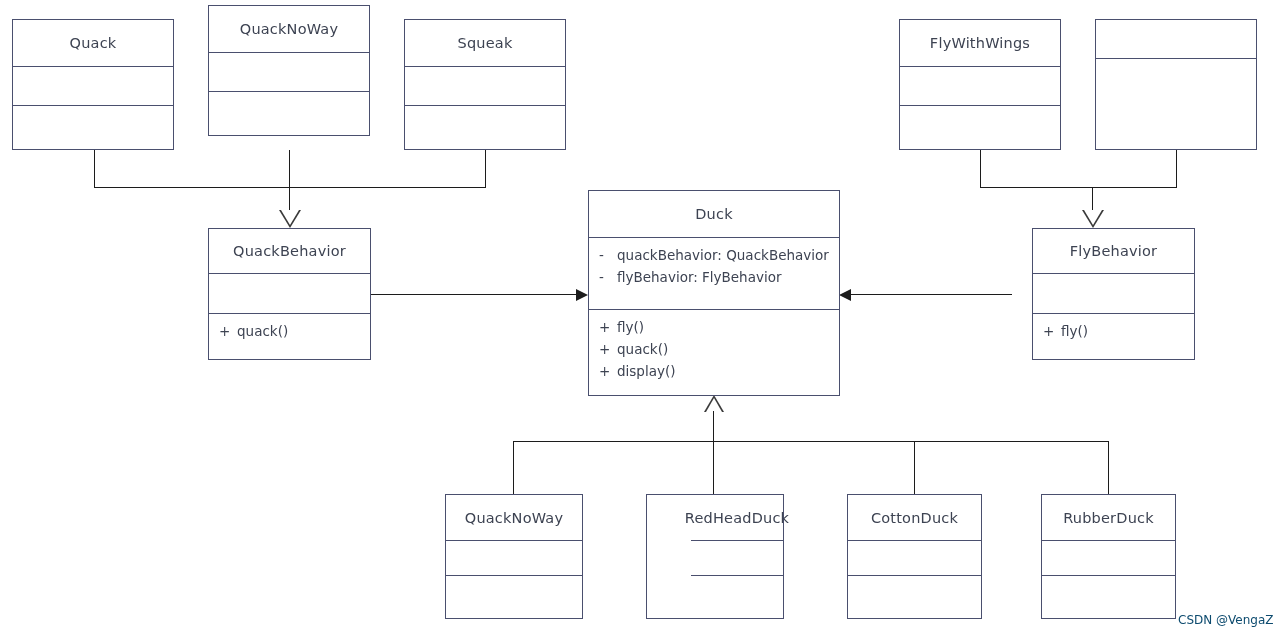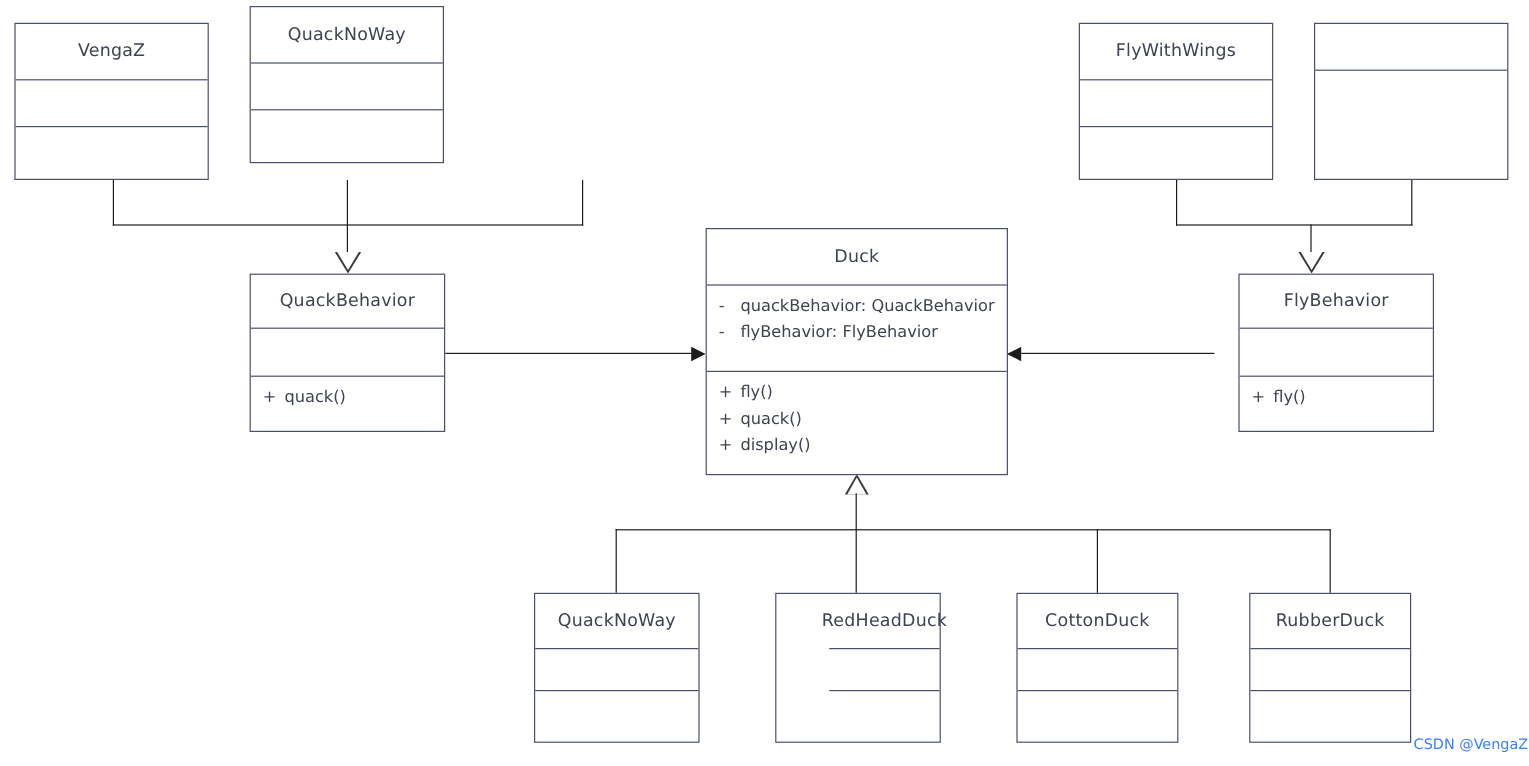--- a/index.html
+++ b/index.html
@@ -116,21 +116,21 @@
   .arrow-left {
     position: absolute;
     width: 0; height: 0;
     border-top: 6px solid transparent;
     border-bottom: 6px solid transparent;
     border-right: 12px solid #1c1c1c;
   }
   
   .watermark {
     position: absolute;
-    color: #3b82f6;
+    color: #0c4a6e;
     font-size: 12px;
     white-space: nowrap;
   }
 </style>
 </head>
 <body>
 
 <div id="canvas">
 
   <div class="line-v" style="left:94px; top:150px; height:38px;"></div>
@@ -162,31 +162,36 @@
     <span class="outer"></span>
       <span class="inner"></span>
   </div>
   <div class="line-v" style="left:713px; top:411px; height:115px;"></div>
   <div class="line-h" style="left:513px; top:441px; width:596px;"></div>
   <div class="line-v" style="left:513px; top:441px; height:58px;"></div>
   <div class="line-v" style="left:914px; top:441px; height:58px;"></div>
   <div class="line-v" style="left:1108px; top:441px; height:58px;"></div>
 
   <div class="uml-class" style="left:12px; top:19px; width:162px; height:131px;">
-    <div class="uml-title" style="height:47px;">VengaZ</div>
+    <div class="uml-title" style="height:47px;">Quack</div>
     <div class="uml-compartment divided" style="height:39px;"></div>
     <div class="uml-compartment" style="height:43px;"></div>
   </div>
 
   <div class="uml-class" style="left:208px; top:5px; width:162px; height:131px;">
     <div class="uml-title" style="height:47px;">QuackNoWay</div>
     <div class="uml-compartment divided" style="height:39px;"></div>
     <div class="uml-compartment" style="height:43px;"></div>
   </div>
 
+  <div class="uml-class" style="left:404px; top:19px; width:162px; height:131px;">
+    <div class="uml-title" style="height:47px;">Squeak</div>
+    <div class="uml-compartment divided" style="height:39px;"></div>
+    <div class="uml-compartment" style="height:43px;"></div>
+  </div>
 
   <div class="uml-class" style="left:899px; top:19px; width:162px; height:131px;">
     <div class="uml-title" style="height:47px;">FlyWithWings</div>
     <div class="uml-compartment divided" style="height:39px;"></div>
     <div class="uml-compartment" style="height:43px;"></div>
   </div>
 
   <div class="uml-class" style="left:1095px; top:19px; width:162px; height:131px;">
     <div class="uml-compartment divided" style="height:39px;"></div>
     <div class="uml-compartment" style="height:43px;"></div>

